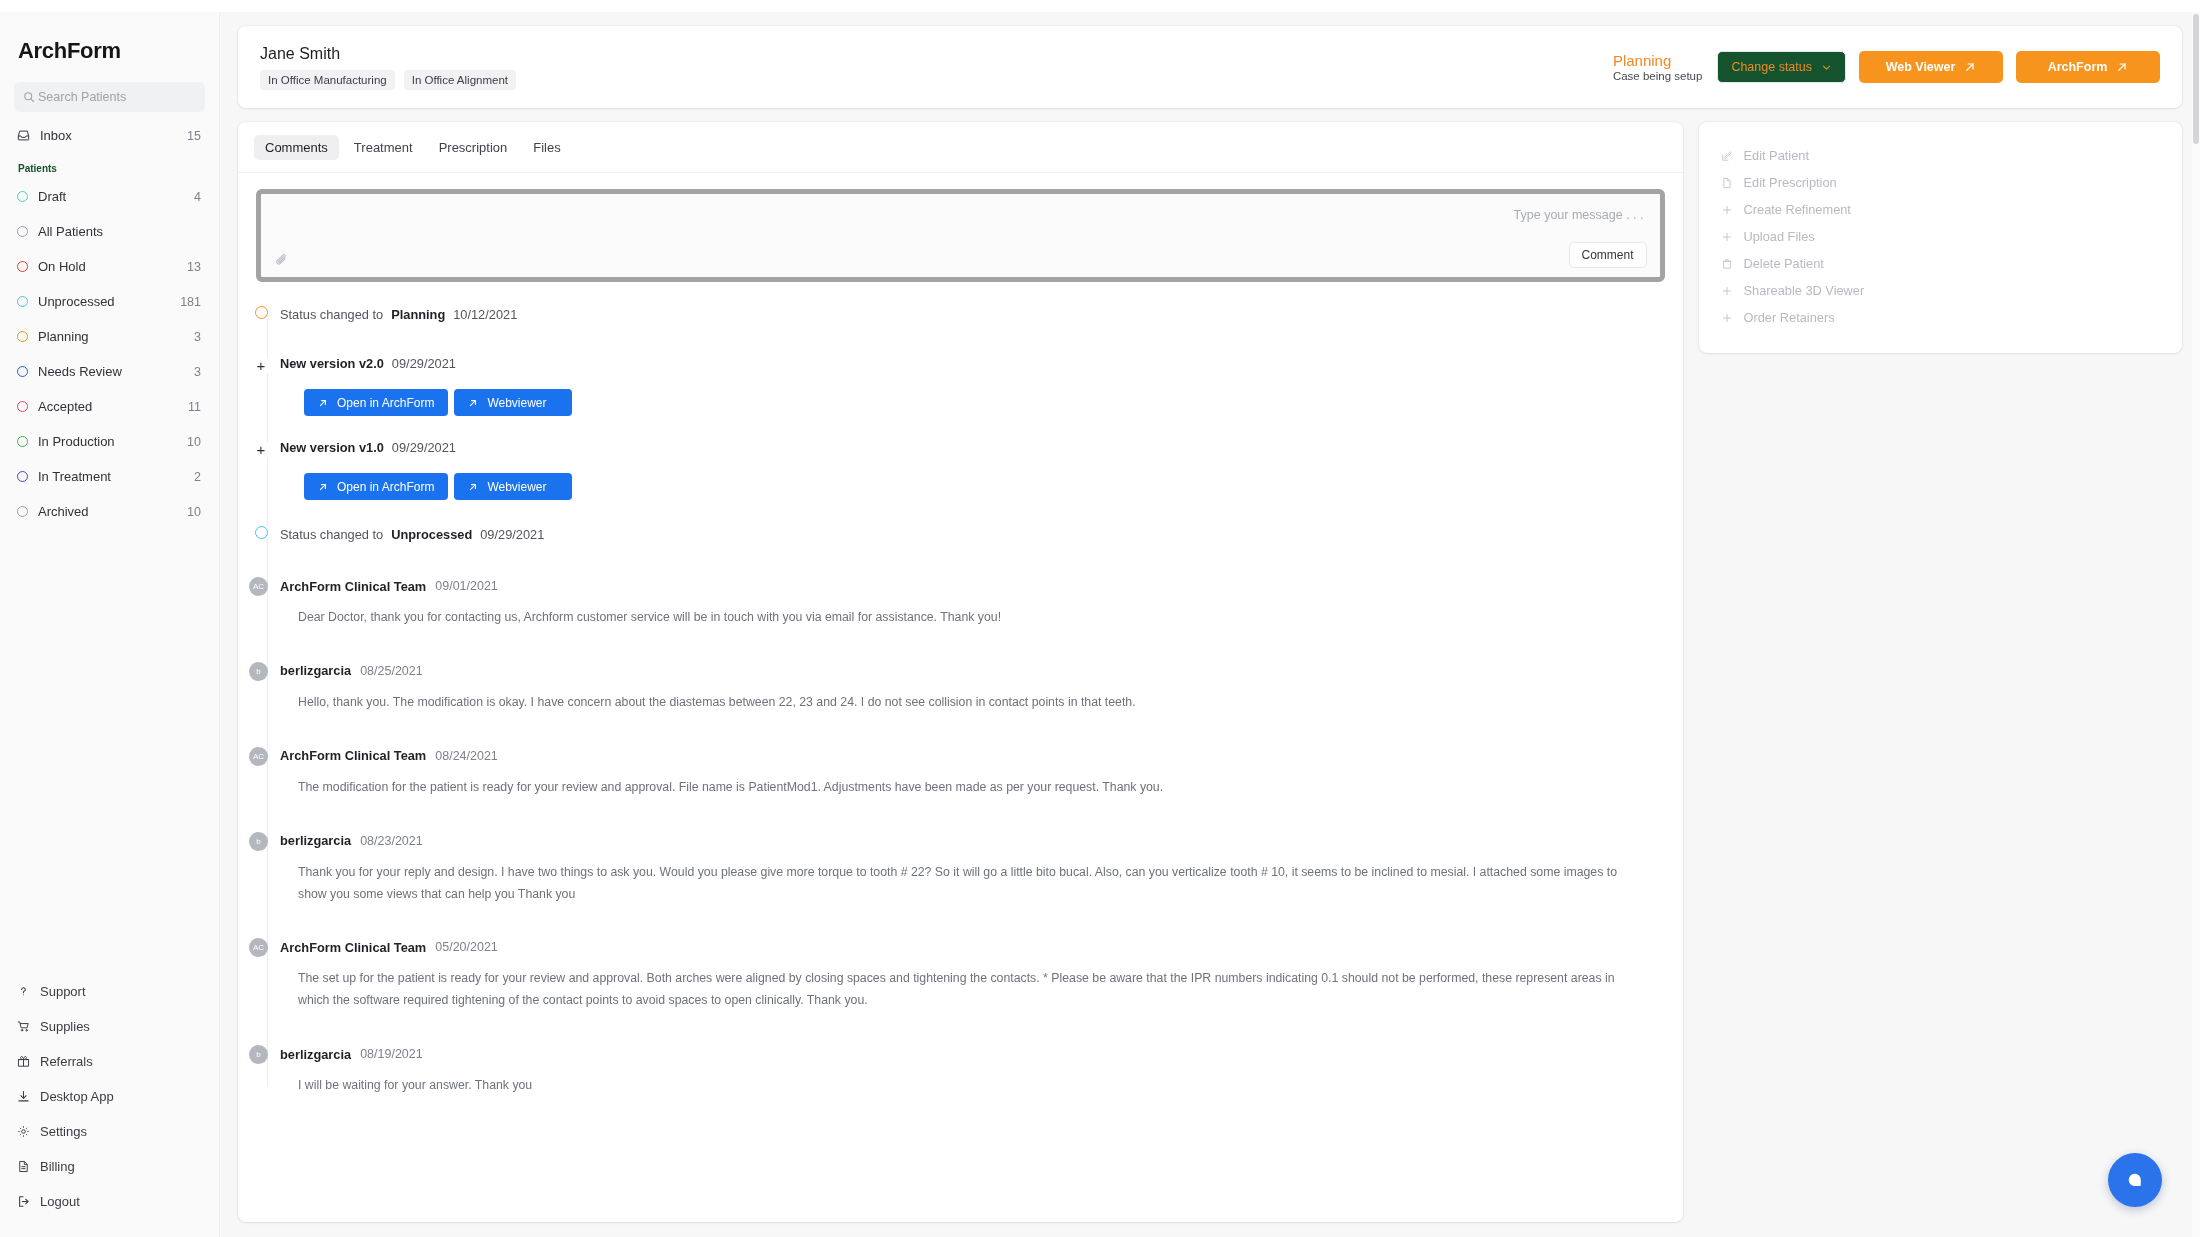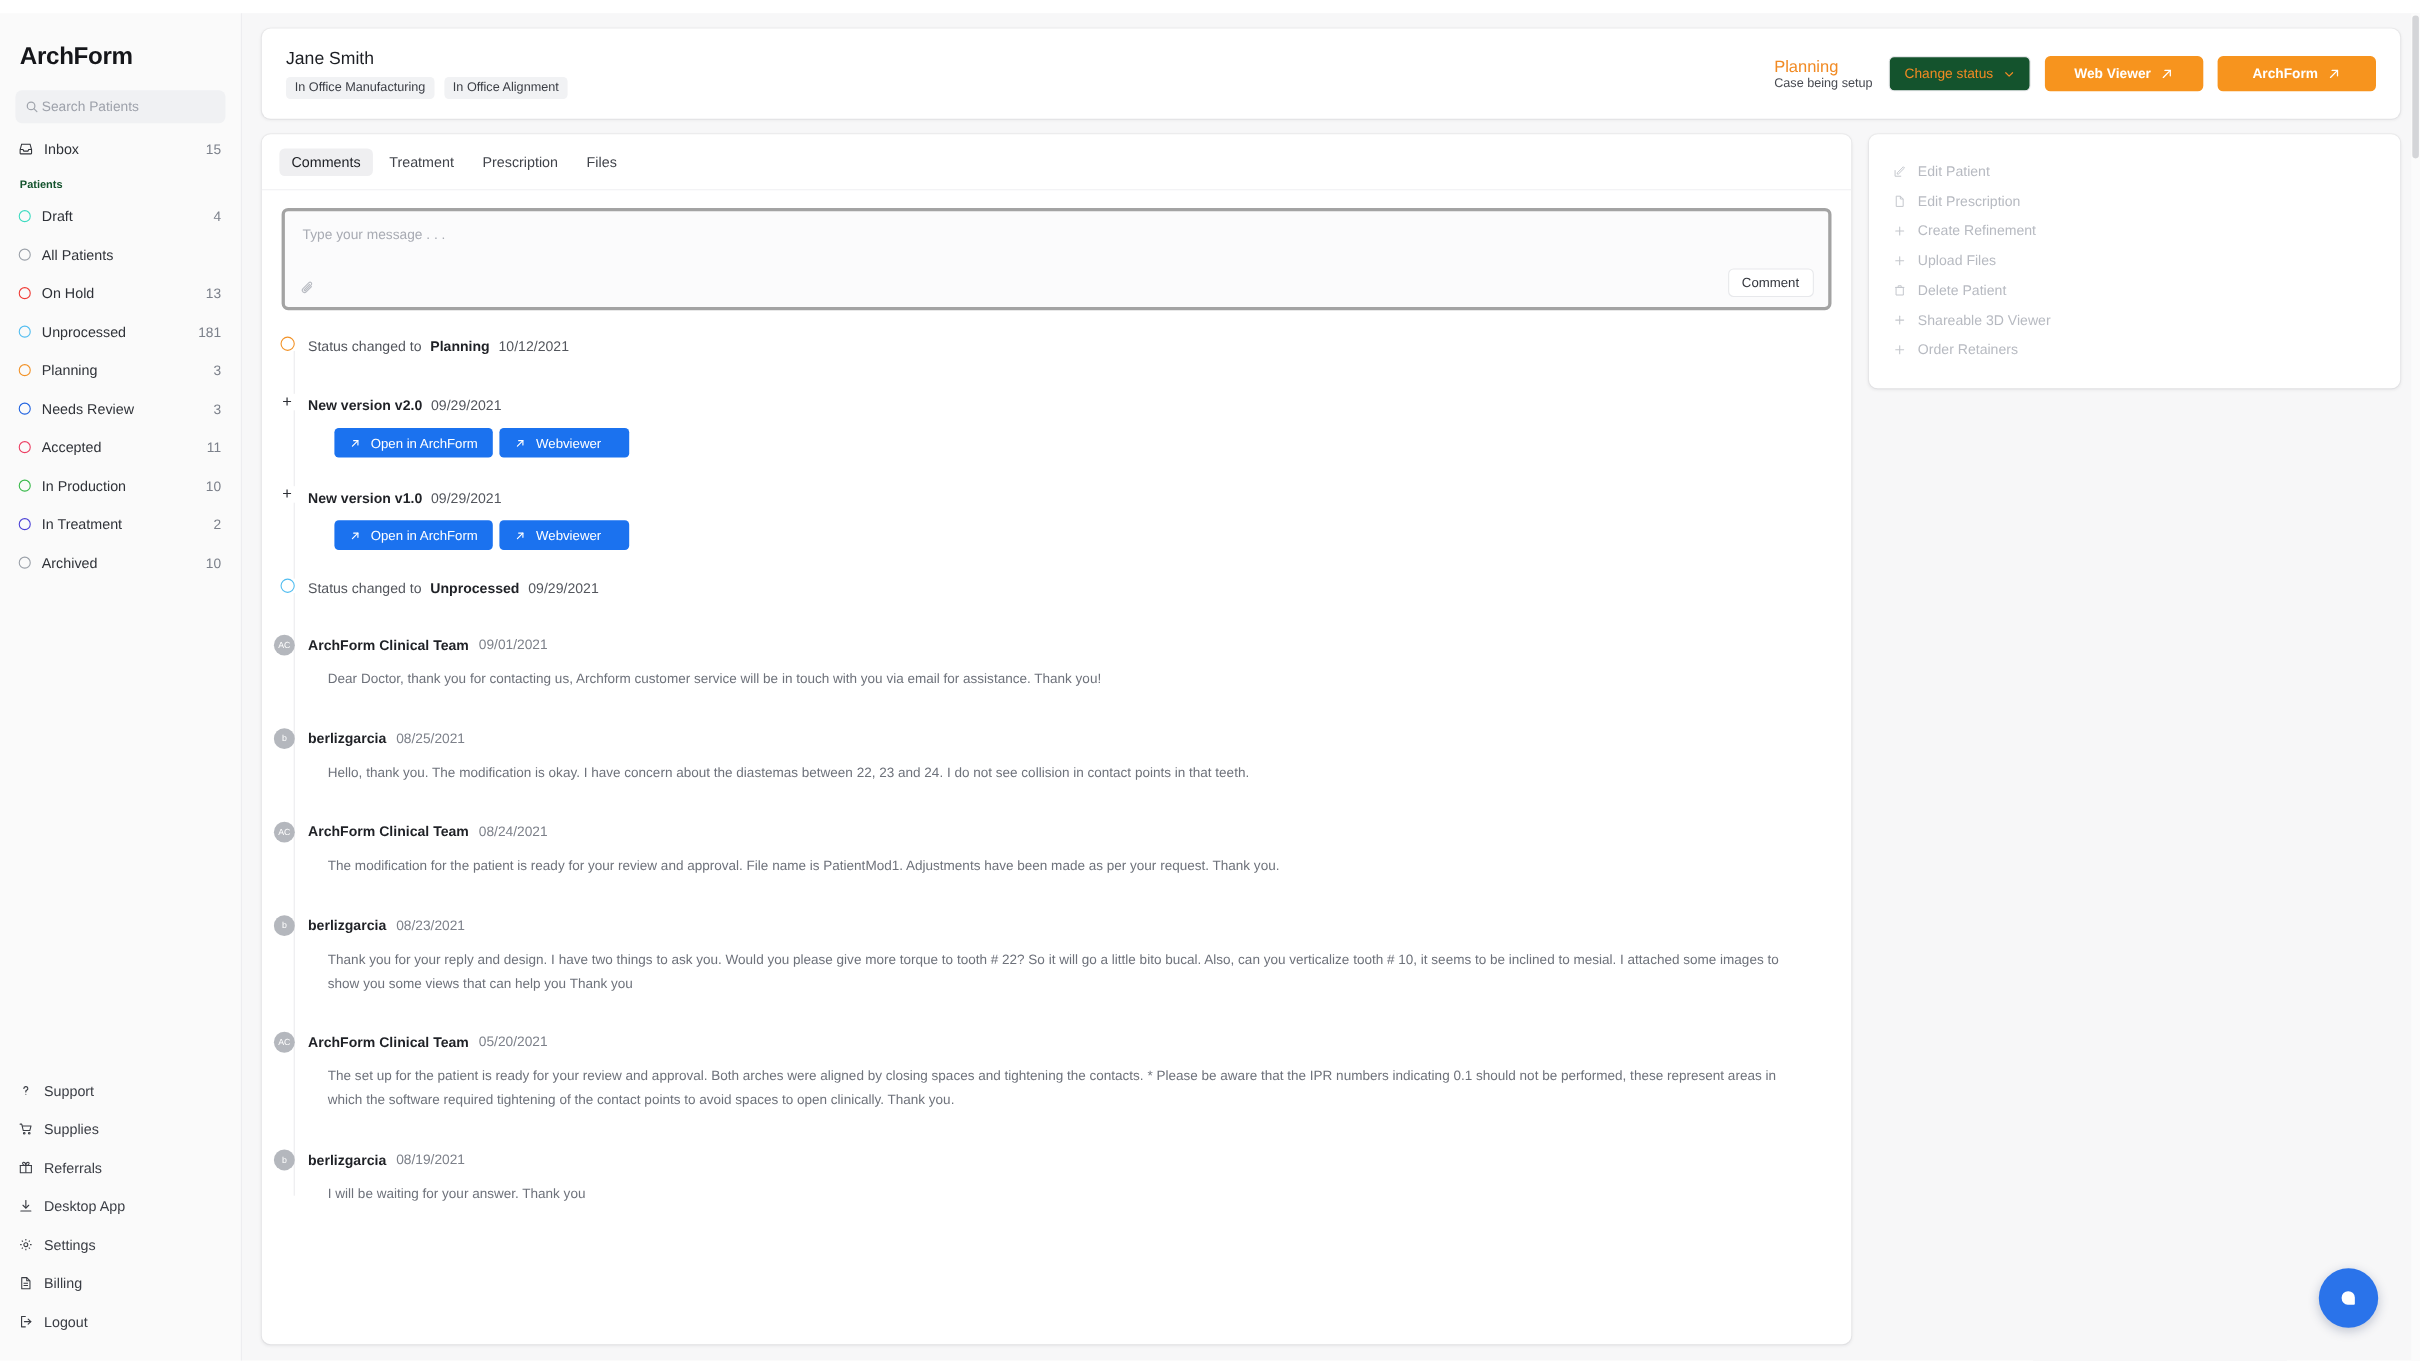--- a/index.html
+++ b/index.html
@@ -111,22 +111,22 @@
     border-bottom: 1px solid #f1f1f3;
   }
   .tab {
     font-size: 13px; color: #40434a; padding: 5px 11px;
     border-radius: 5px; cursor: pointer;
   }
   .tab.active { background: #efeff1; color: #1d1f24; }
 
   .composer-wrap { padding: 16px 18px 0 18px; }
   .composer {
-    background: #fbfbfc; border: 3px solid #a3a3a3; border-radius: 6px;
-    height: 93px; position: relative; padding: 14px 16px;
+    background: #fbfbfc; border: 5px solid #a3a3a3; border-radius: 6px;
+    height: 93px; position: relative; padding: 14px 16px; text-align: right;
   }
   .composer .ph { font-size: 12.5px; color: #a8abb3; }
   .composer .clip { position: absolute; left: 14px; bottom: 10px; }
   .comment-btn {
     position: absolute; right: 13px; bottom: 9px;
     height: 26px; padding: 0 12px; border-radius: 5px;
     border: 1px solid #e7e8eb; background: #ffffff;
     font-size: 12px; color: #33363d;
     display: inline-flex; align-items: center;
   }
@@ -143,21 +143,21 @@
     display: flex; align-items: center; justify-content: center;
     background: #ffffff; z-index: 2;
   }
   .ring { width: 13px; height: 13px; border-radius: 50%; border: 1.7px solid #ccc; background:#fff; }
   .plus-m { color: #2b2e34; font-size: 15px; line-height: 1; }
 
   .tl-status { display: flex; align-items: center; gap: 8px; font-size: 12.8px; color: #52555c; height: 20px; }
   .tl-status b { color: #1f2126; font-weight: bold; }
   .tl-status .date { color: #52555c; }
 
-  .tl-ver { display: flex; align-items: flex-end; gap: 8px; font-size: 12.8px; color: #1f2126; height: 20px; }
+  .tl-ver { display: flex; align-items: flex-start; gap: 8px; font-size: 12.8px; color: #1f2126; height: 20px; }
   .tl-ver .vname { font-weight: bold; }
   .tl-ver .date { color: #52555c; font-weight: normal; }
 
   .ver-actions { display: flex; gap: 6px; padding: 13px 0 0 24px; }
   .btn-blue {
     background: #1b72ef; color: #ffffff; height: 27px; border-radius: 4px;
     font-size: 12px; padding: 0 14px; display: inline-flex; align-items: center;
     gap: 9px; cursor: pointer; min-width: 118px; justify-content: flex-start;
   }
   .btn-blue .arr { font-size: 10.5px; }

